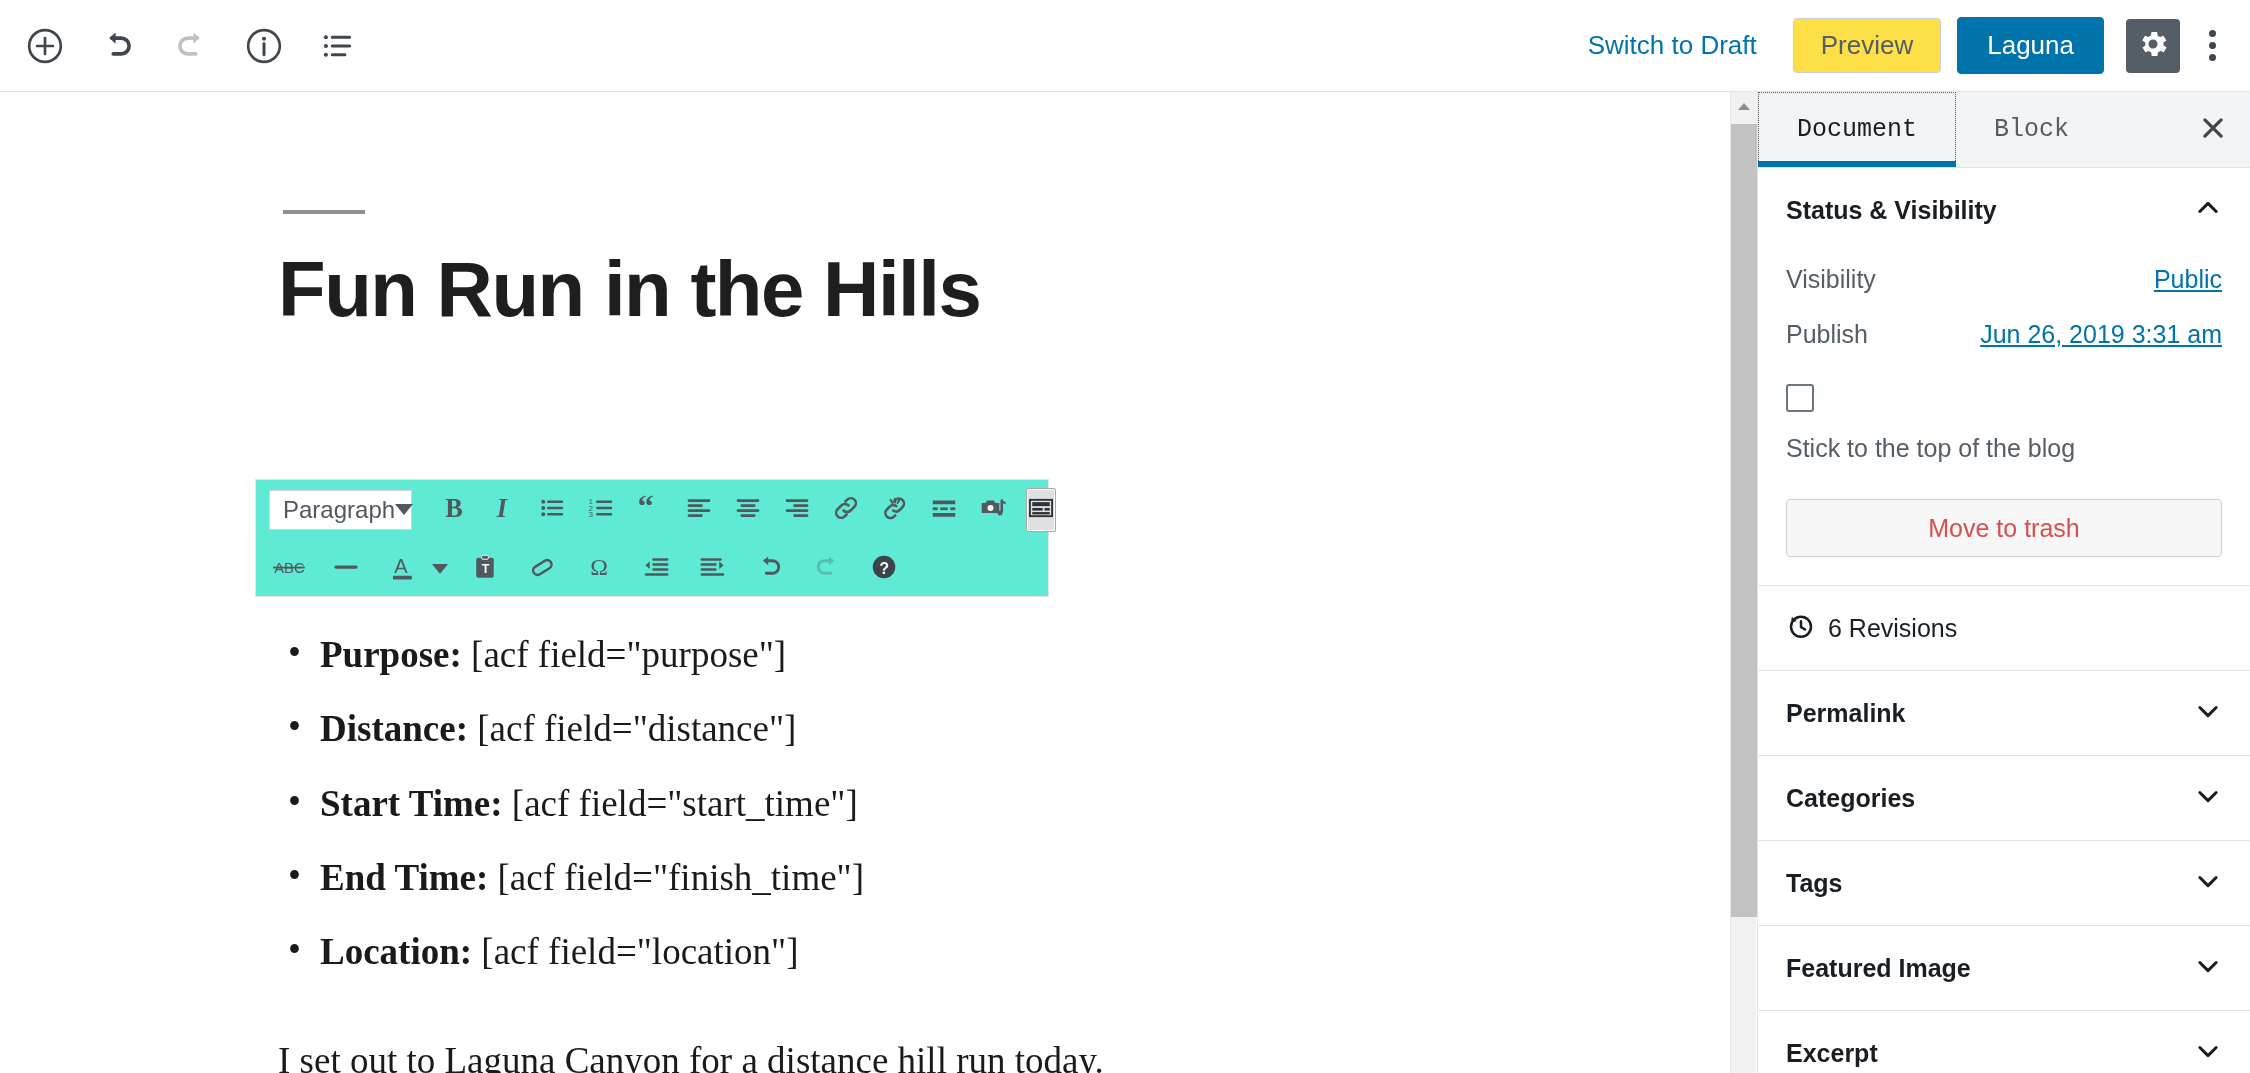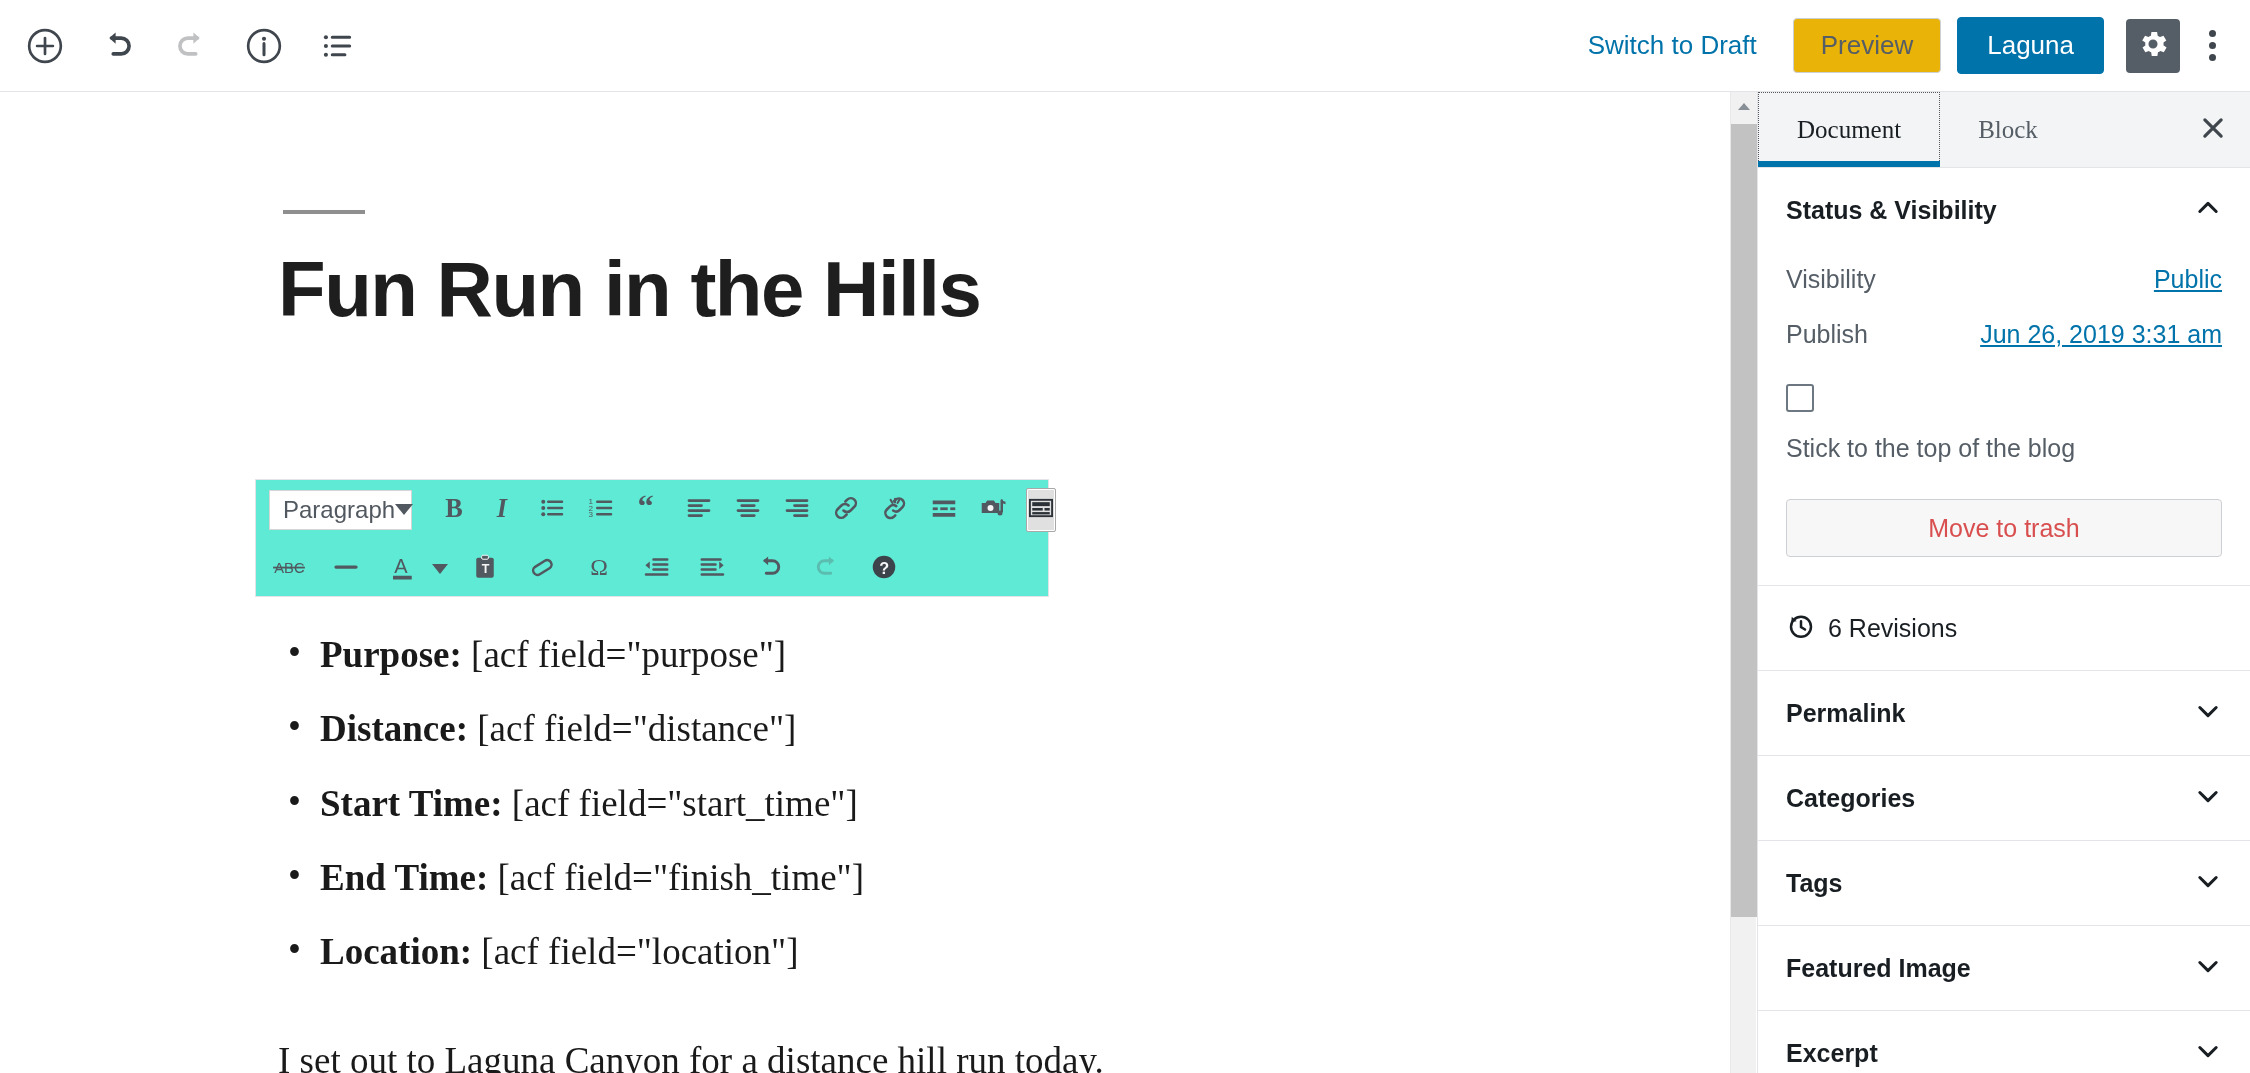--- a/index.html
+++ b/index.html
@@ -25,21 +25,21 @@
   .icon-btn svg { display: block; }
   .hdr-right {
     margin-left: auto; display: flex; align-items: center;
     padding-right: 16px; gap: 0;
   }
   #switch-draft {
     color: #0073aa; font-size: 26px; text-decoration: none;
     cursor: pointer; padding: 0 22px; white-space: nowrap;
   }
   #preview-btn {
-    font-size: 26px; color: #555d66; background: #eab308;
+    font-size: 26px; color: #555d66; background: #fde047;
     border: 1px solid #ccd0d4; border-radius: 4px;
     padding: 11px 27px; cursor: pointer; margin-left: 14px;
     font-family: "Liberation Sans", sans-serif;
   }
   #update-btn {
     font-size: 26px; color: #ffffff; background: #0073aa;
     border: 1px solid #0073aa; border-radius: 4px;
     padding: 12px 29px; cursor: pointer; margin-left: 16px;
     font-family: "Liberation Sans", sans-serif;
   }
@@ -141,21 +141,21 @@
     border-left: 1px solid #e2e4e7;
   }
   #sb-tabs {
     height: 76px; background: #f3f4f5; border-bottom: 1px solid #e2e4e7;
     display: flex; align-items: stretch; position: relative;
   }
   .sb-tab {
     display: flex; align-items: center; justify-content: center;
     padding: 0 38px; font-size: 25px; color: #555d66; cursor: pointer;
     position: relative; background: transparent; border: none;
-    font-family: Liberation Serif, serif;
+    font-family: Liberation Mono, monospace;
   }
   .sb-tab.active { color: #191e23; font-weight: normal; border: 1px dotted #55595c; background: #f3f4f5; }
   .sb-tab.active::after {
     content: ""; position: absolute; left: -1px; right: -1px; bottom: -1px;
     height: 6px; background: #0073aa;
   }
   #sb-close {
     margin-left: auto; width: 74px; display: flex;
     align-items: center; justify-content: center; cursor: pointer;
   }

